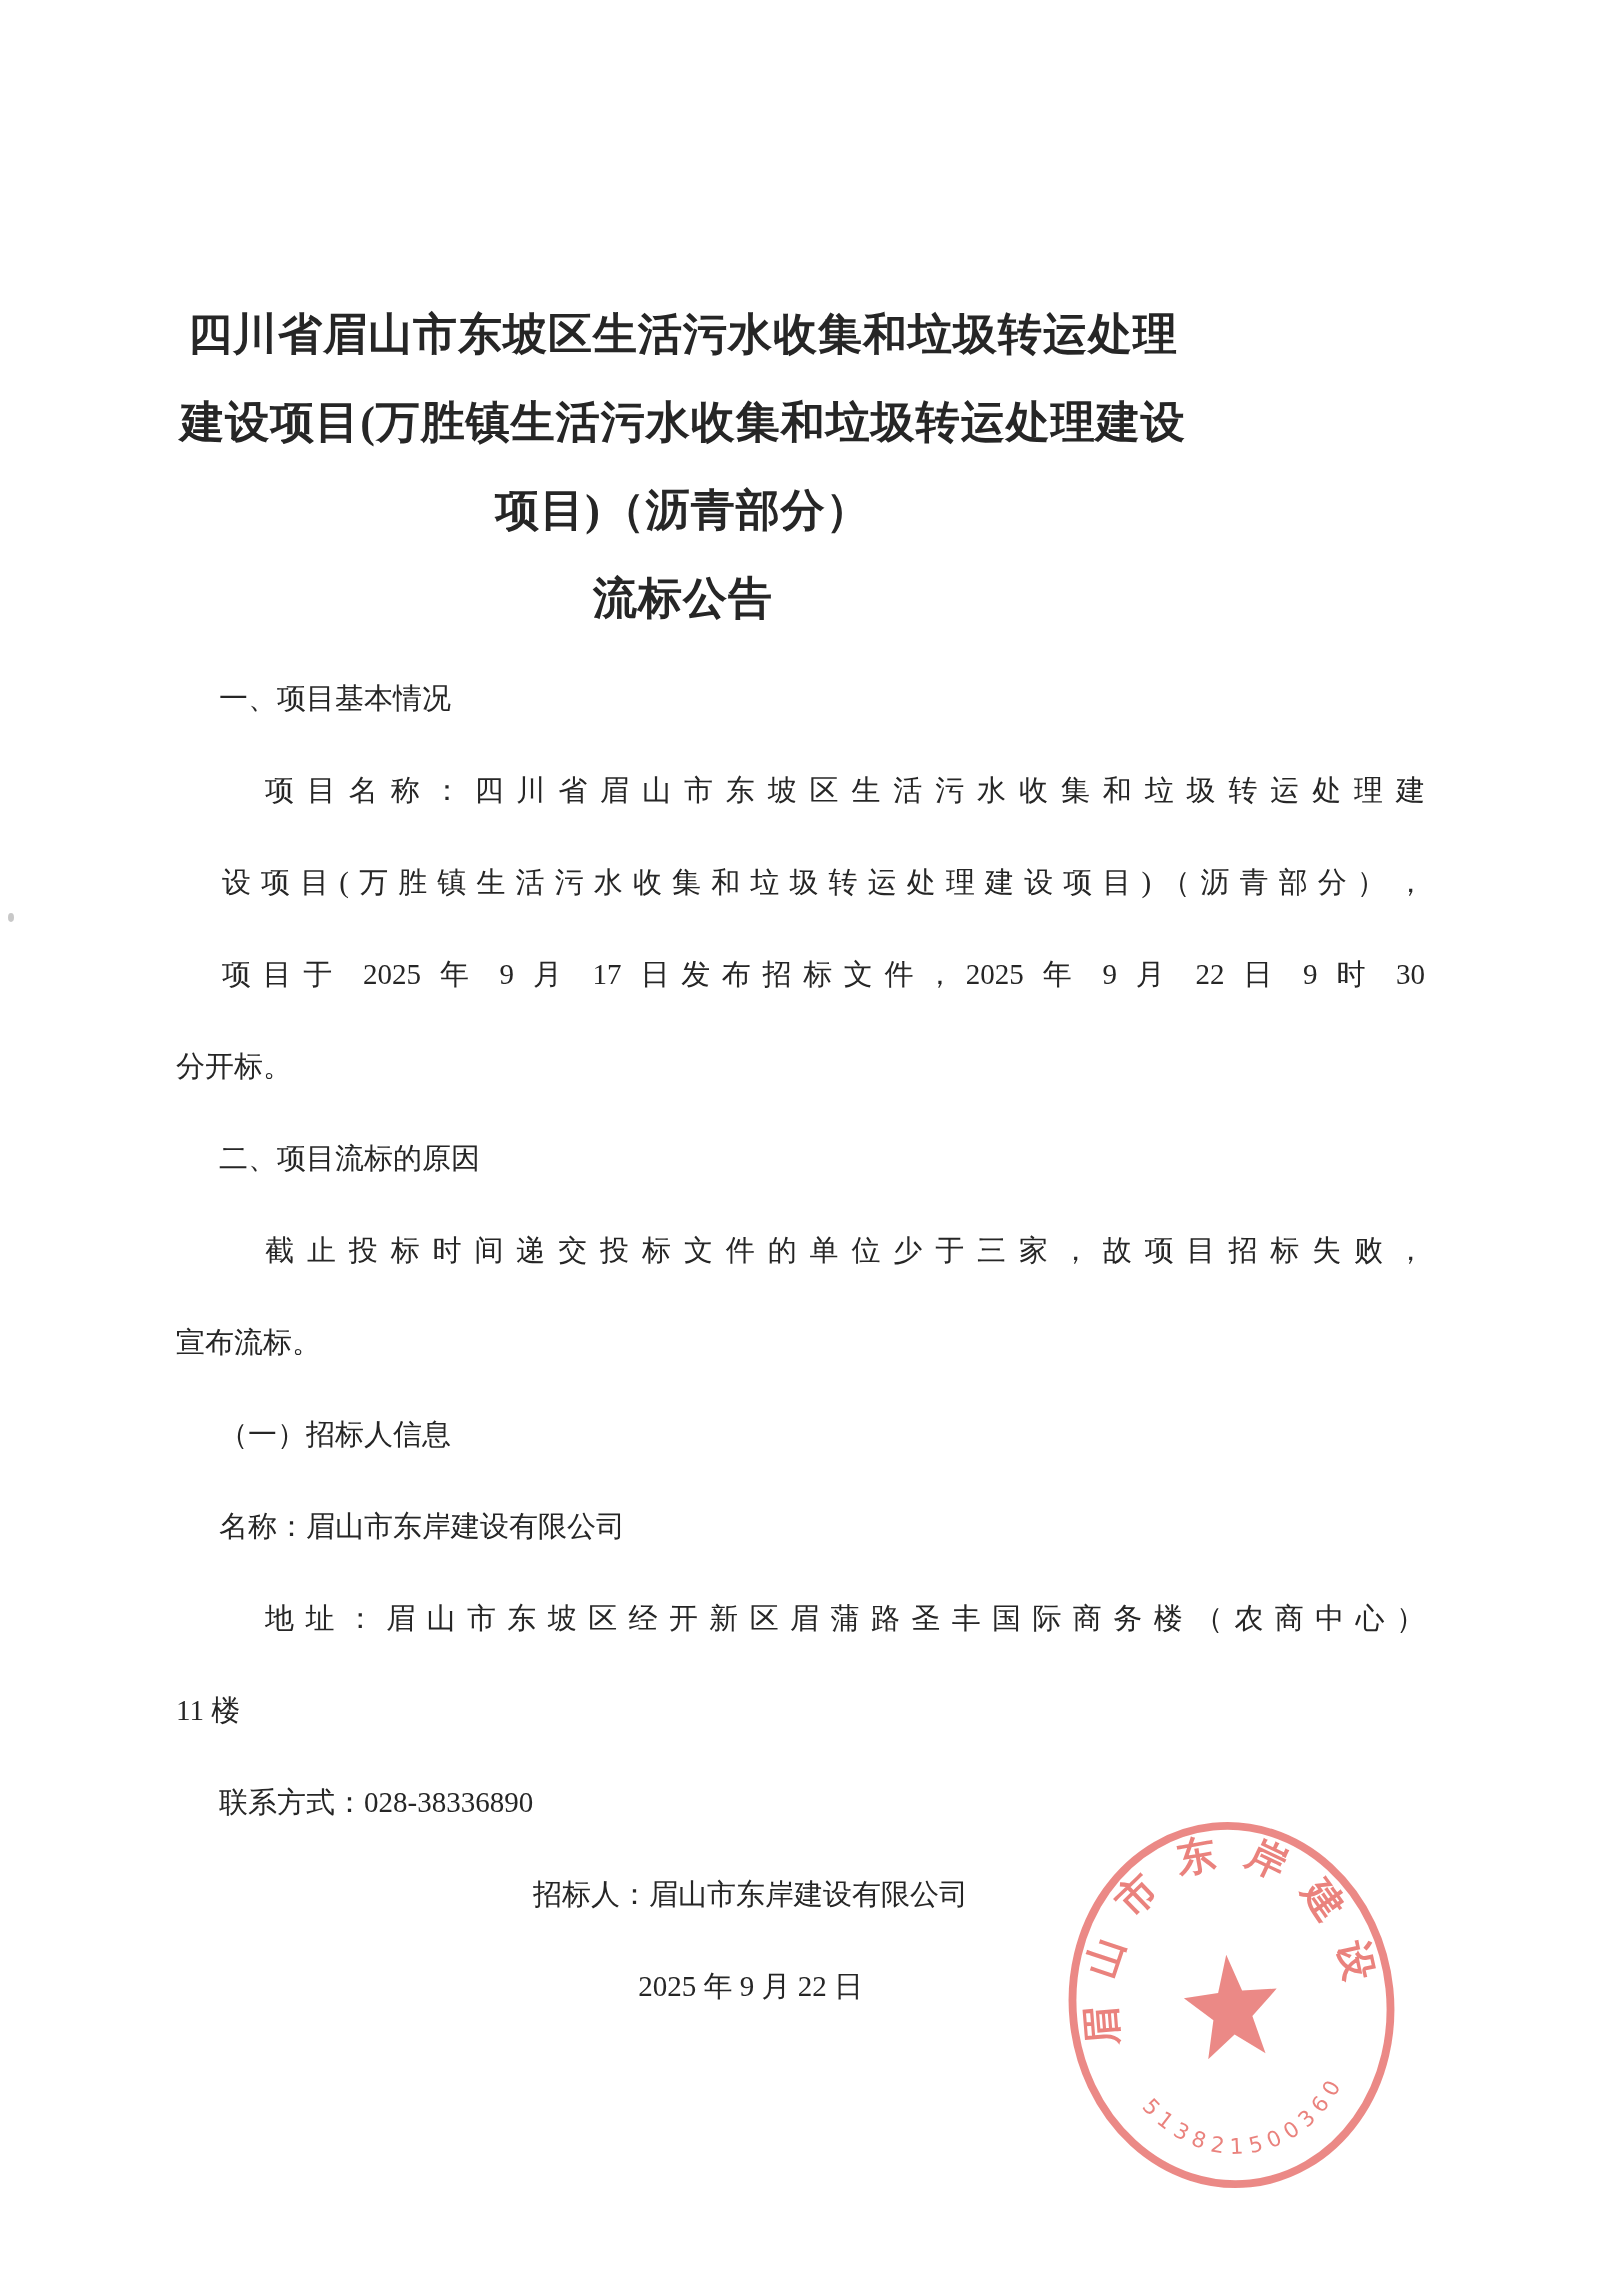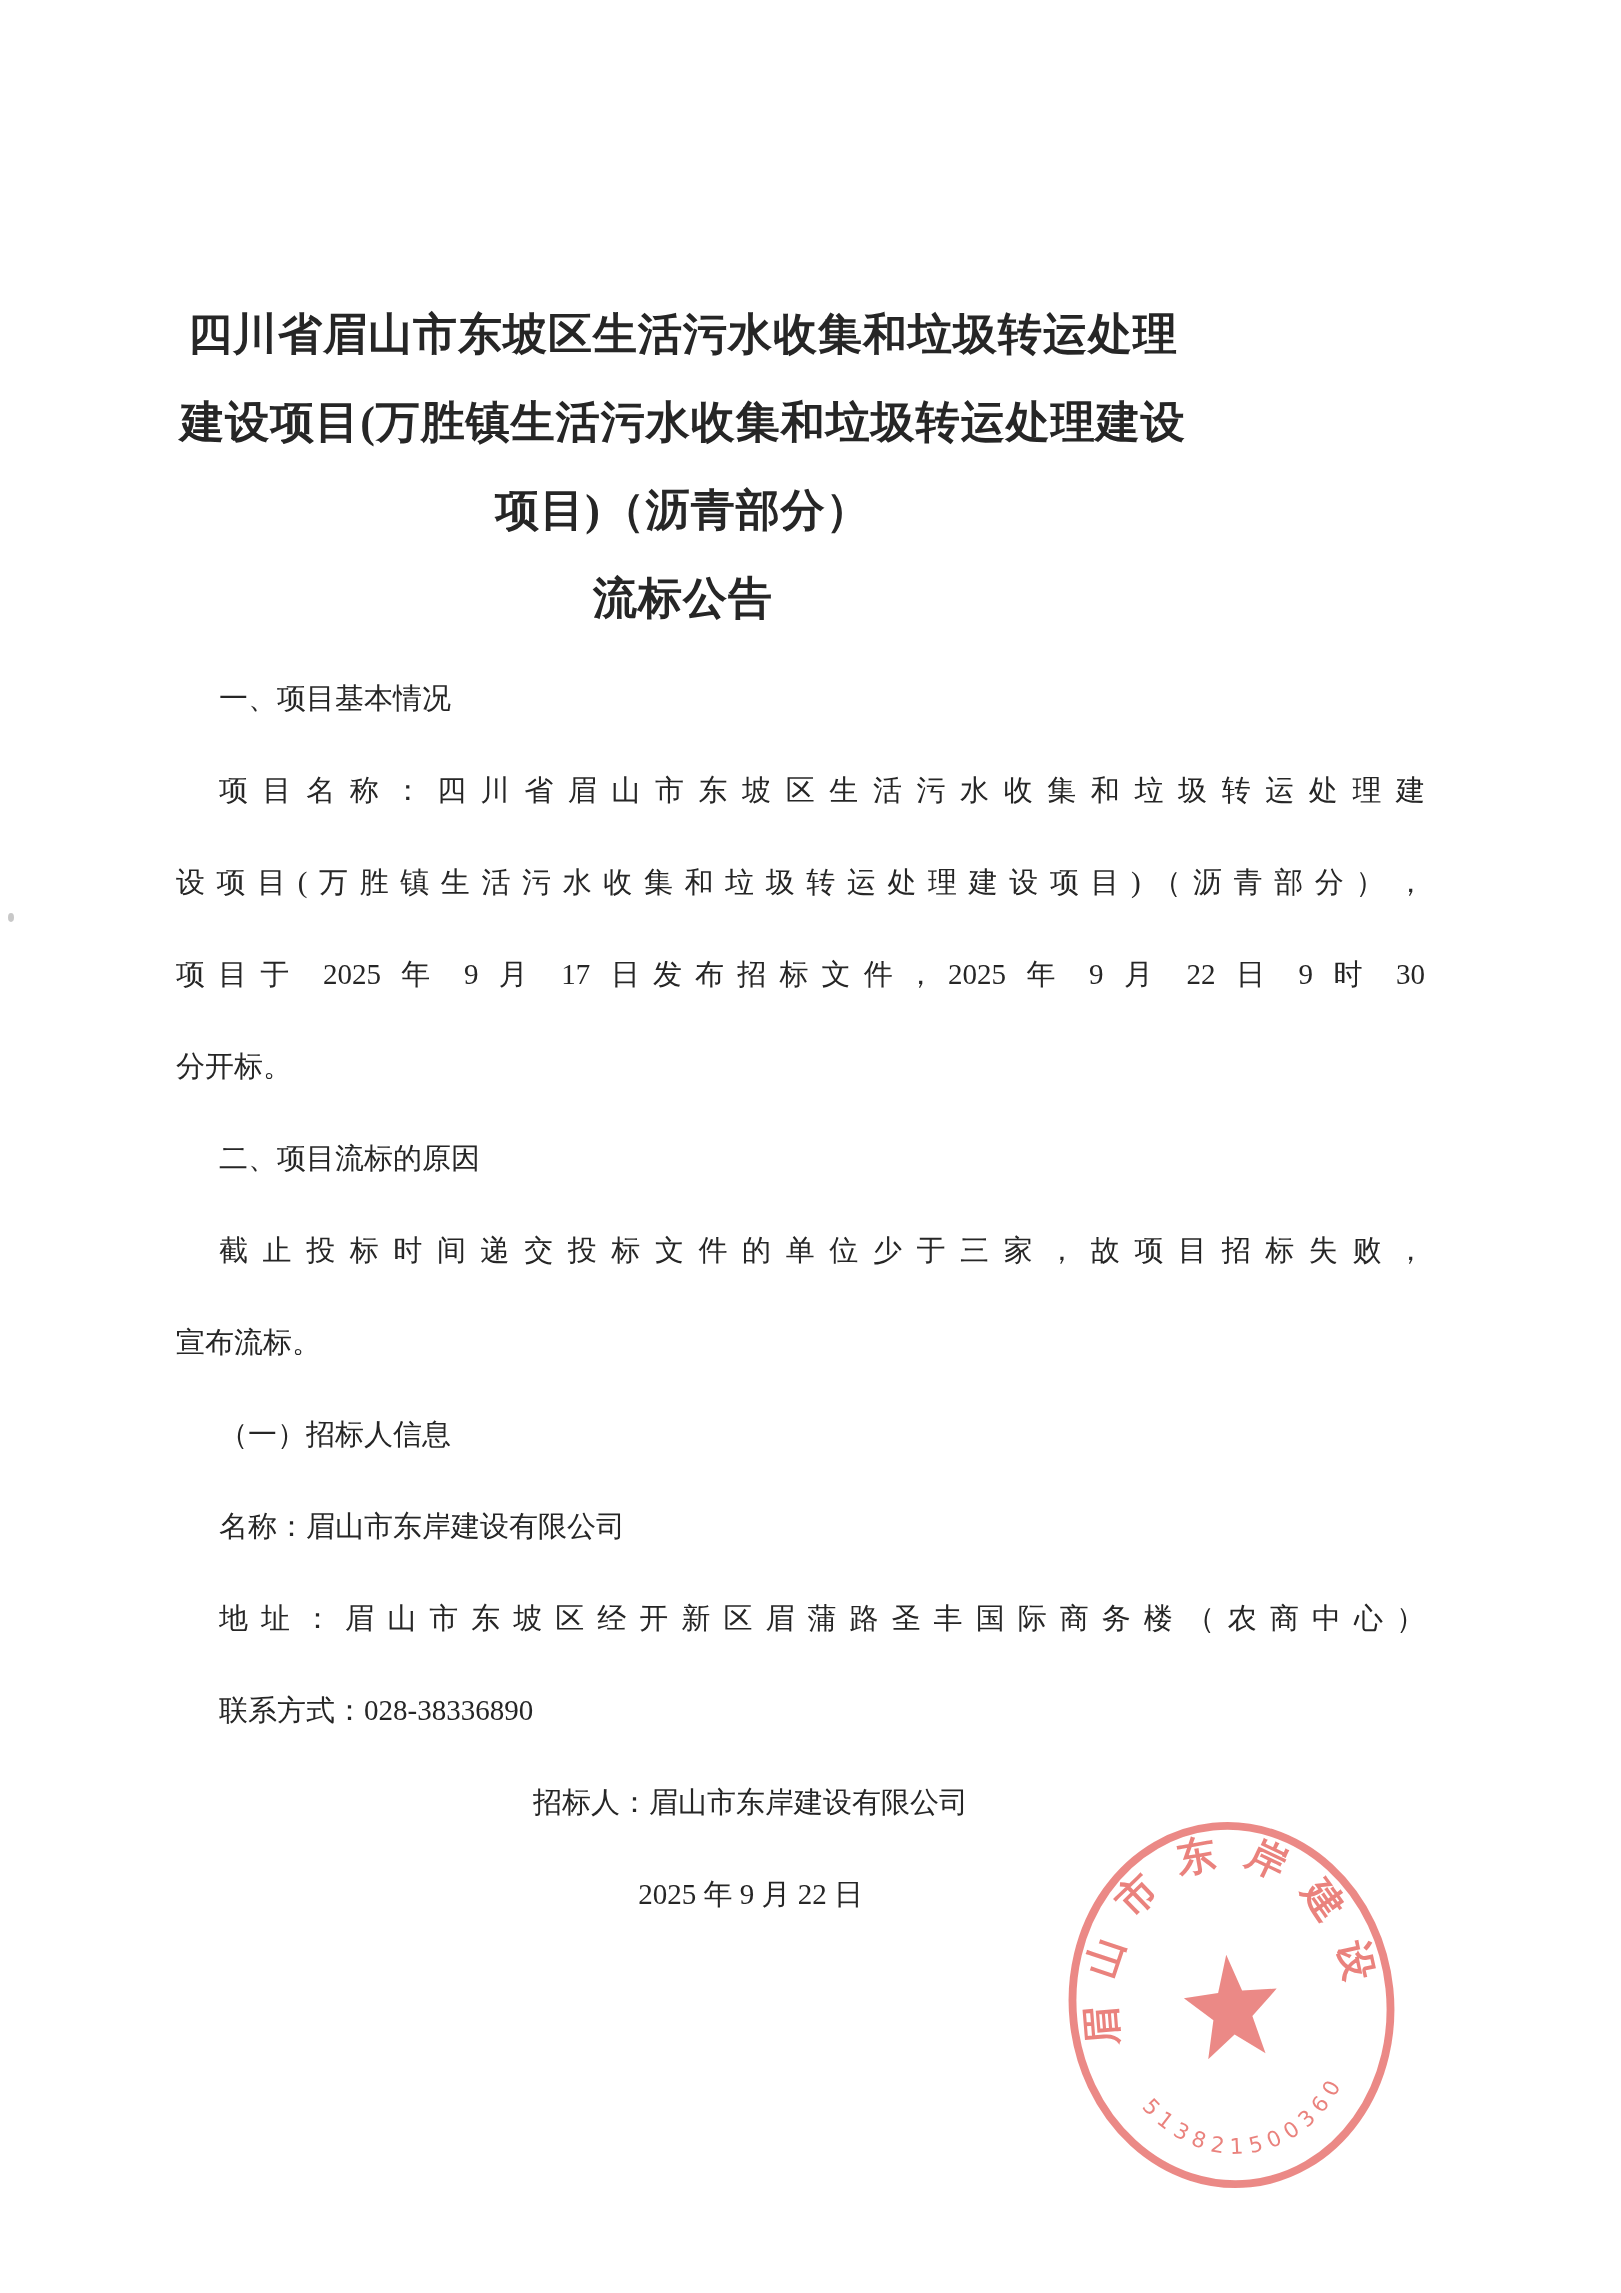--- a/index.html
+++ b/index.html
@@ -33,20 +33,21 @@
   .ln{
     font-size:29px;
     line-height:92px;
     white-space:nowrap;
   }
   .indent{text-indent:43px;}
   .just{
     white-space:normal;
     text-align:justify;
     text-align-last:justify;
+    margin-left:46px;
   }
   .right{
     text-align:center;
     padding-right:100px;
   }
   
   .stamp{
     position:absolute;
     left:1055px;top:1809px;
     width:353px;height:392px;
@@ -90,20 +91,21 @@
       <div class="ln indent just">项目名称：四川省眉山市东坡区生活污水收集和垃圾转运处理建</div>
       <div class="ln just">设项目(万胜镇生活污水收集和垃圾转运处理建设项目)（沥青部分），</div>
       <div class="ln just">项目于 2025 年 9 月 17 日发布招标文件，2025 年 9 月 22 日 9 时 30</div>
       <div class="ln">分开标。</div>
       <div class="ln indent">二、项目流标的原因</div>
       <div class="ln indent just">截止投标时间递交投标文件的单位少于三家，故项目招标失败，</div>
       <div class="ln">宣布流标。</div>
       <div class="ln indent">（一）招标人信息</div>
       <div class="ln indent">名称：眉山市东岸建设有限公司</div>
       <div class="ln indent just">地址：眉山市东坡区经开新区眉蒲路圣丰国际商务楼（农商中心）</div>
+      <div class="ln">11 楼</div>
       <div class="ln indent">联系方式：028-38336890</div>
       <div class="ln right">招标人：眉山市东岸建设有限公司</div>
       <div class="ln right">2025 年 9 月 22 日</div>
     </div>
 
   </div>
 
   <svg class="stamp" viewBox="0 0 360 400" xmlns="http://www.w3.org/2000/svg">
     <defs>
       <path id="sealTopArc" d="M 65.3 241.5 A 120 142 0 1 1 294.7 241.5" fill="none"></path>

